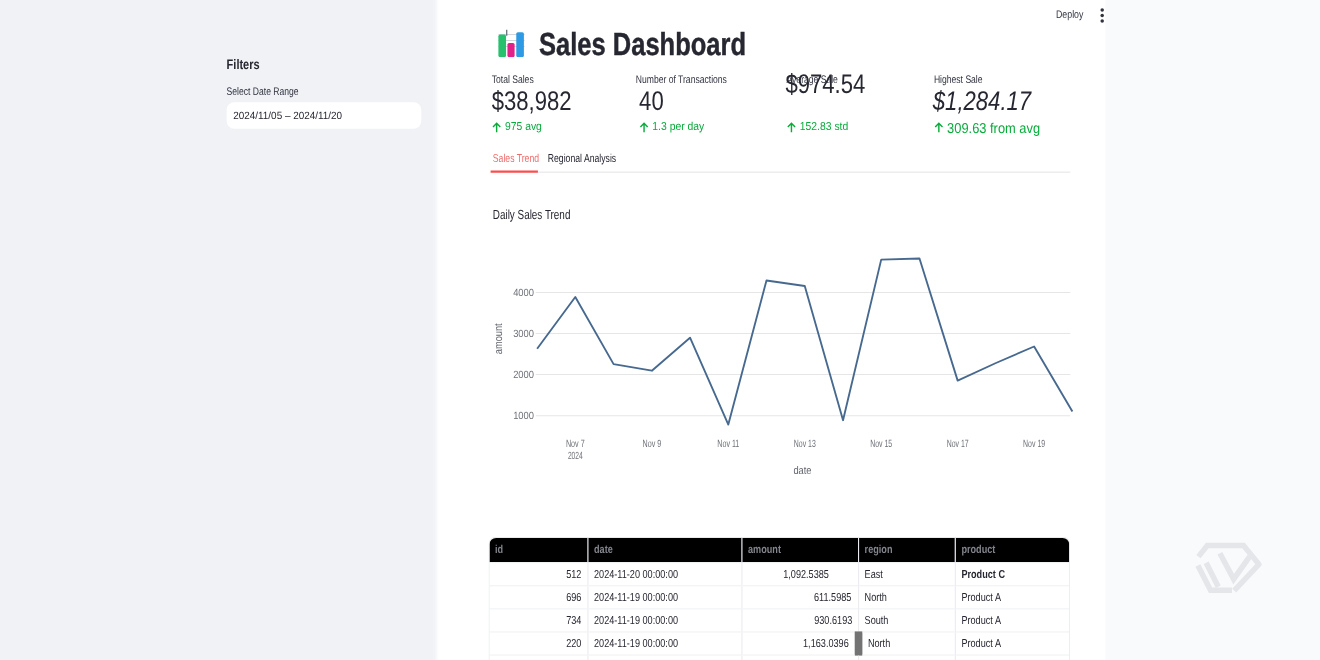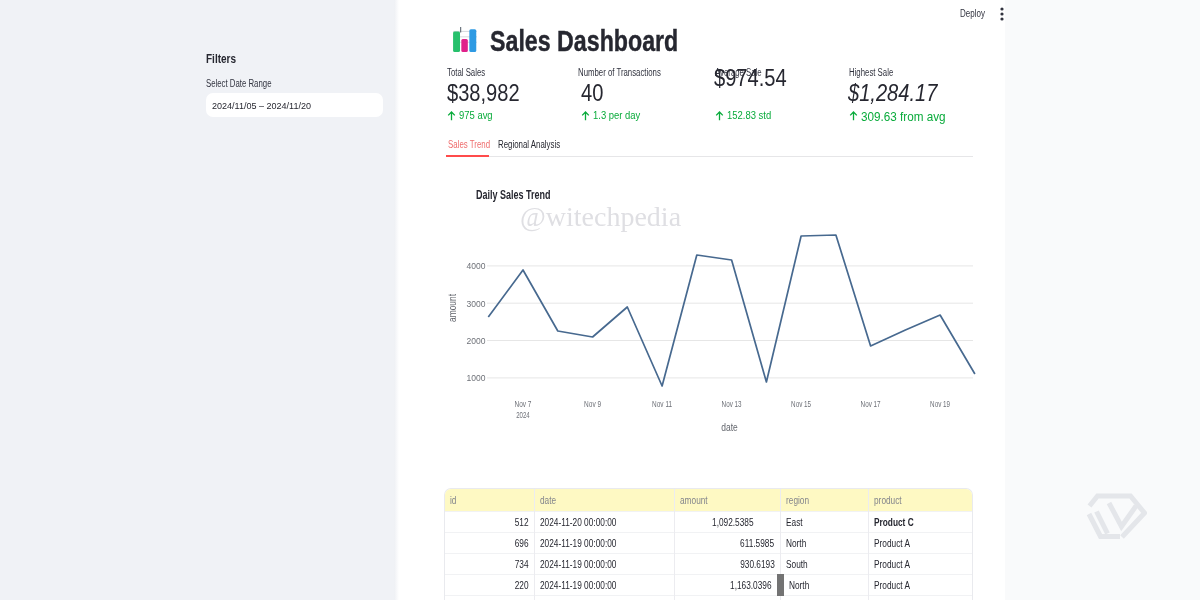--- a/index.html
+++ b/index.html
@@ -78,22 +78,21 @@
   <svg class="abs" width="9" height="10" viewBox="0 0 9 10" style="left:849px; top:111px;" fill="none" stroke="#09ab3b" stroke-width="1.3">
       <path d="M4.5 9.3 V1.3 M1.2 4.4 L4.5 1 L7.8 4.4"></path>
     </svg>
   <div class="t green" style="left:861px; top:110.3px; font-size:13px;"><span class="cx90">309.63 from avg</span></div>
 
   <div class="t" style="left:447.5px; top:138.9px; font-size:10.5px; color:#ef6c6c;"><span class="cx75">Sales Trend</span></div>
   <div class="t dark" style="left:497.5px; top:138.9px; font-size:10.5px;"><span class="cx75">Regional Analysis</span></div>
   <div class="abs" style="left:446px; top:156px; width:527px; height:1px; background:#e6e6e8;"></div>
   <div class="abs" style="left:446px; top:154.5px; width:43px; height:2.6px; background:#ff4b4b;"></div>
 
-  <div class="t dark" style="left:448px; top:188.5px; font-size:12px; font-weight:700;margin-left:28px;"><span class="cx75">Daily Sales Trend</span></div>
-  <div class="t" style="left:520px; top:202.5px; font-size:28px; color:#dfdfe3; font-family:'Liberation Serif',serif;">@witechpedia</div>
+  <div class="t dark" style="left:448px; top:188.5px; font-size:12px; font-weight:400;"><span class="cx75">Daily Sales Trend</span></div>
 
   <svg class="abs" width="560" height="260" style="left:440px; top:180px;">
     <line x1="47" y1="85.9" x2="533" y2="85.9" stroke="#e6e6e6" stroke-width="1"></line>
     <line x1="47" y1="123.2" x2="533" y2="123.2" stroke="#e6e6e6" stroke-width="1"></line>
     <line x1="47" y1="160.5" x2="533" y2="160.5" stroke="#e6e6e6" stroke-width="1"></line>
     <line x1="47" y1="197.9" x2="533" y2="197.9" stroke="#e6e6e6" stroke-width="1"></line>
     <g font-size="9.5" fill="#6e7178" text-anchor="end">
       <text x="45.5" y="89.2" textLength="19" lengthAdjust="spacingAndGlyphs">4000</text>
       <text x="45.5" y="126.5" textLength="19" lengthAdjust="spacingAndGlyphs">3000</text>
       <text x="45.5" y="163.8" textLength="19" lengthAdjust="spacingAndGlyphs">2000</text>
@@ -118,21 +117,21 @@
   <div class="abs" style="left:444px; top:488px; width:529px; height:112px; border:1px solid #e9eaee; border-bottom:none; border-radius:7px 7px 0 0; overflow:hidden; background:#fff;">
     <table style="border-collapse:collapse; width:100%; font-size:10.5px; color:#262730; table-layout:fixed;">
       <colgroup>
         <col style="width:89px">
           <col style="width:140px">
           <col style="width:106px">
           <col style="width:88px">
           <col style="width:104px">
       </colgroup>
       <tbody>
-          <tr style="height:22px; background:#fef9c3; color:#83858c;">
+          <tr style="height:22px; background:#000000; color:#83858c;font-weight:bold;">
         <td style="padding:0 5px; border-right:1px solid #ececf0;"><span class="cx">id</span></td>
         <td style="padding:0 5px; border-right:1px solid #ececf0;"><span class="cx">date</span></td>
         <td style="padding:0 5px; border-right:1px solid #ececf0;"><span class="cx">amount</span></td>
         <td style="padding:0 5px; border-right:1px solid #ececf0;"><span class="cx">region</span></td>
         <td style="padding:0 5px;"><span class="cx">product</span></td>
       </tr>
       <tr style="height:21px; border-top:1px solid #f1f2f4;">
         <td style="padding:0 5px; text-align:right; border-right:1px solid #ececf0;"><span class="cxr">512</span></td>
         <td style="padding:0 5px; border-right:1px solid #ececf0;"><span class="cx">2024-11-20 00:00:00</span></td>
         <td style="padding:0 5px; text-align:center; border-right:1px solid #ececf0;"><span class="cxr">1,092.5385</span></td>

